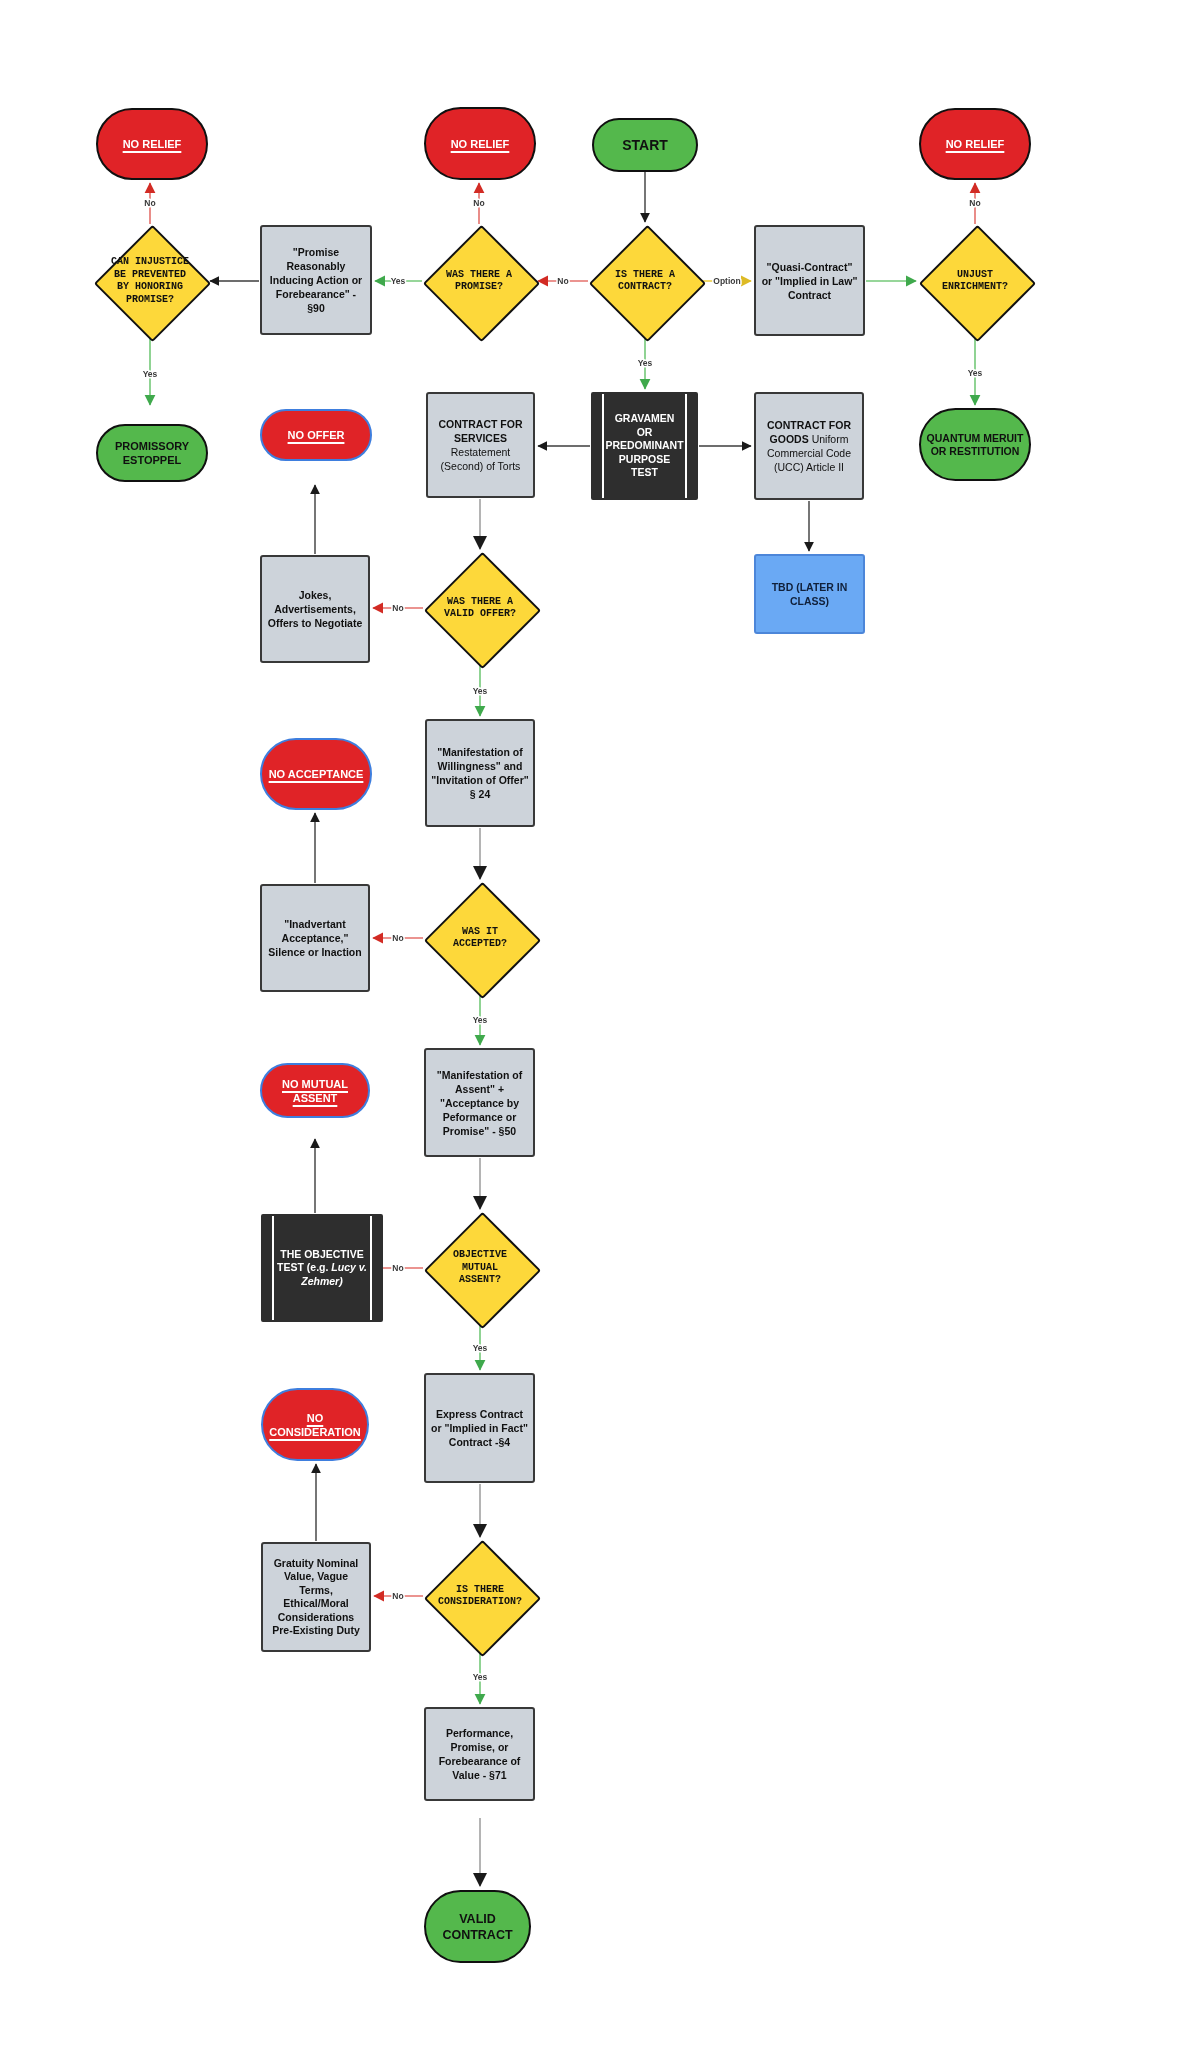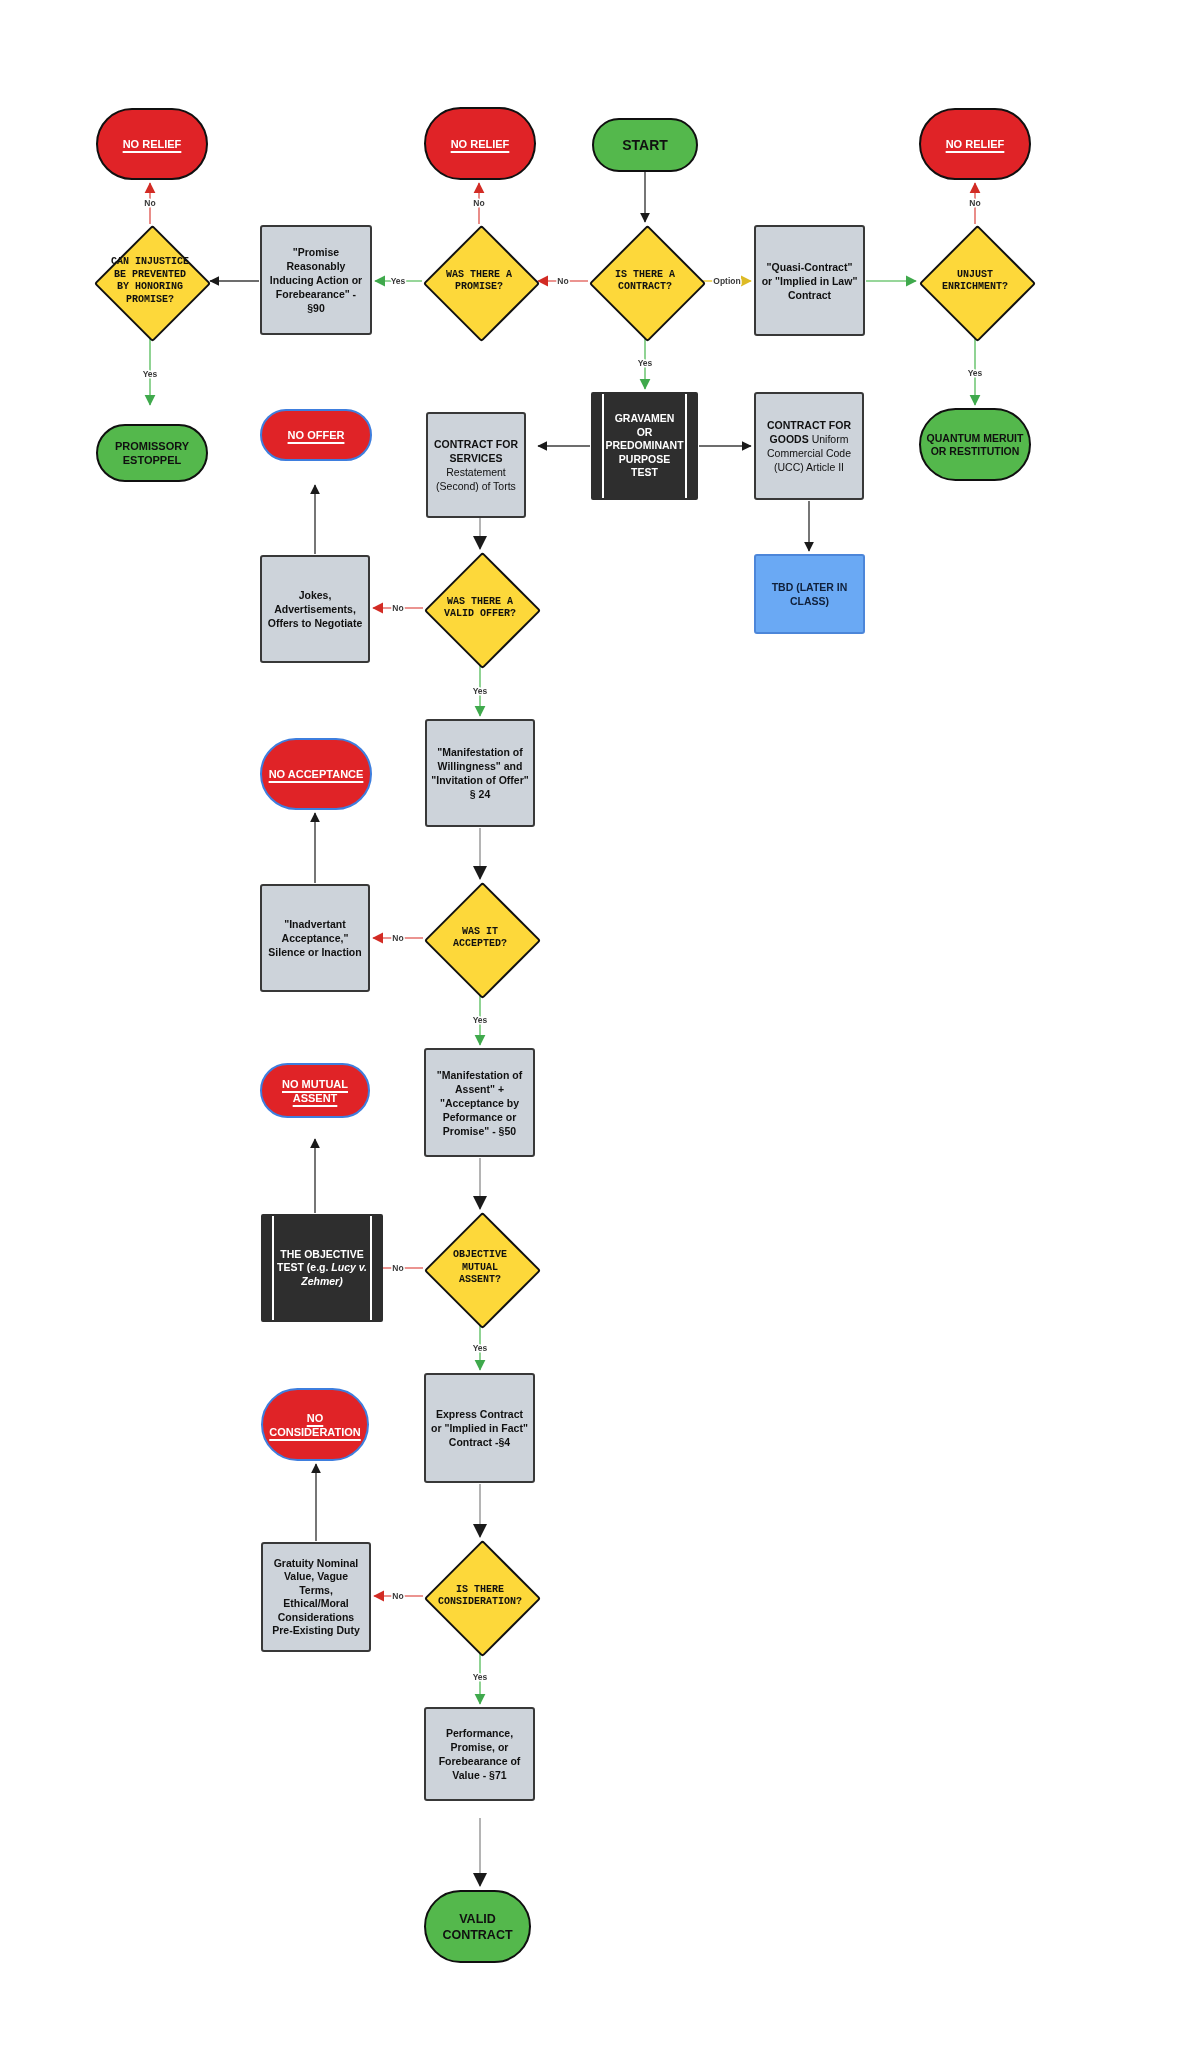--- a/index.html
+++ b/index.html
@@ -170,21 +170,21 @@
         <span style="width:82px">UNJUST ENRICHMENT?</span>
       </div>
   </div>
 
   <div class="node oval oval-green f11" style="left:96px;top:424px;width:112px;height:58px">
     <div class="tx">PROMISSORY ESTOPPEL</div>
   </div>
   <div class="node oval oval-red b-blue f11" style="left:260px;top:409px;width:112px;height:52px">
     <div class="tx u">NO OFFER</div>
   </div>
-  <div class="node rect" style="left:426px;top:412px;width:100px;height:106px">
+  <div class="node rect" style="left:426px;top:392px;width:109px;height:106px">
     <div class="tx"><span>CONTRACT FOR SERVICES</span> <span class="reg">Restatement (Second) of Torts</span></div>
   </div>
   <div class="node blackbox" style="left:591px;top:392px;width:107px;height:108px">
     <div class="stripe l"></div>
     <div class="stripe r"></div>
     <div class="tx" style="padding:0 13px">GRAVAMEN OR PREDOMINANT PURPOSE TEST</div>
   </div>
   <div class="node rect" style="left:754px;top:392px;width:110px;height:108px">
     <div class="tx"><span>CONTRACT FOR GOODS</span> <span class="reg">Uniform Commercial Code (UCC) Article II</span></div>
   </div>

